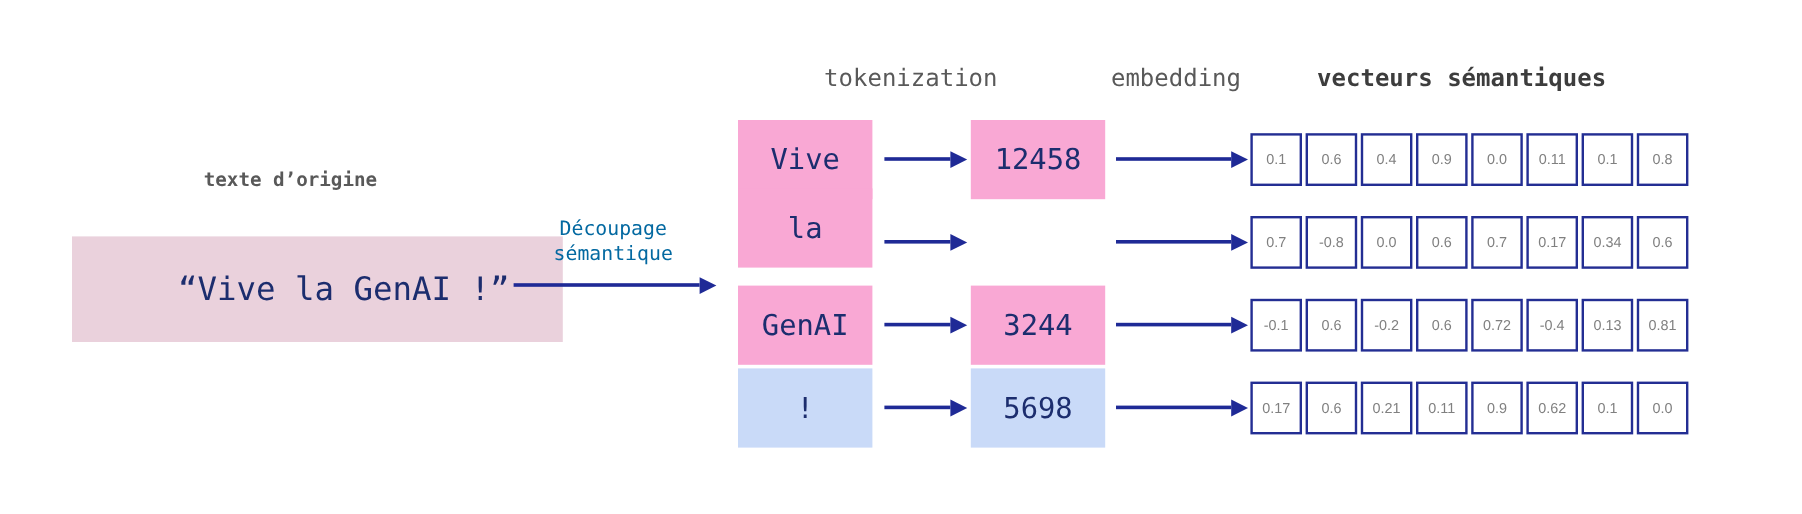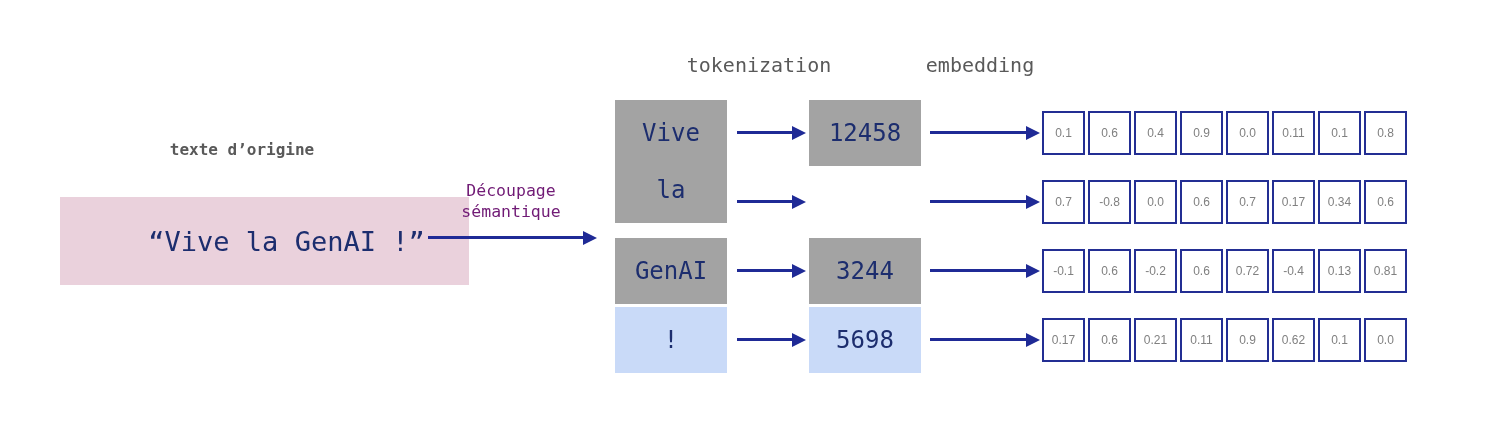--- a/index.html
+++ b/index.html
@@ -26,38 +26,38 @@
   .source-box{
     position:absolute;left:60px;top:197px;width:365px;height:88px;
     background:#ead1dc;
     display:flex;align-items:center;justify-content:center;padding-left:44px;
   }
   .source-box span{font-size:27px;color:#1c2d6e;white-space:nowrap;}
   
   .process-label{
     position:absolute;left:511px;top:180px;
     transform:translateX(-50%);
-    text-align:center;font-size:16.5px;color:#701a75;line-height:21px;white-space:nowrap;
+    text-align:center;font-size:16.5px;color:#0369a1;line-height:21px;white-space:nowrap;
   }
   
   .h-arrow{
     position:absolute;height:3px;background:#1f2a96;
   }
   .h-arrow::after{
     content:'';position:absolute;right:-14px;top:50%;
     transform:translateY(-50%);
     width:0;height:0;
     border-left:14px solid #1f2a96;
     border-top:7px solid transparent;
     border-bottom:7px solid transparent;
   }
   
   .stack-box{
     position:absolute;width:112px;height:66px;
-    background:#a3a3a3;
+    background:#f9a8d4;
     display:flex;align-items:center;justify-content:center;
     font-size:24px;color:#1c2d6e;
   }
   .stack-box.light{background:#c9daf8;}
   .col-token{left:615px;}
   .col-id{left:809px;}
   .r0{top:100px;} .r1{top:157px;} .r2{top:238px;} .r3{top:307px;}
   
   .vector-row{
     position:absolute;left:1042px;height:44px;
@@ -72,20 +72,21 @@
     font-size:12px;color:#808080;
   }
 </style>
 </head>
 <body>
 
 <div class="canvas">
 
   <div class="col-header" style="left:759px">tokenization</div>
   <div class="col-header" style="left:980px">embedding</div>
+  <div class="col-header bold" style="left:1218px">vecteurs sémantiques</div>
 
   <div class="source-label">texte d’origine</div>
   <div class="source-box">
     <span>“Vive la GenAI !”</span>
   </div>
 
   <div class="process-label">
     <div>Découpage</div>
     <div>sémantique</div>
   </div>

